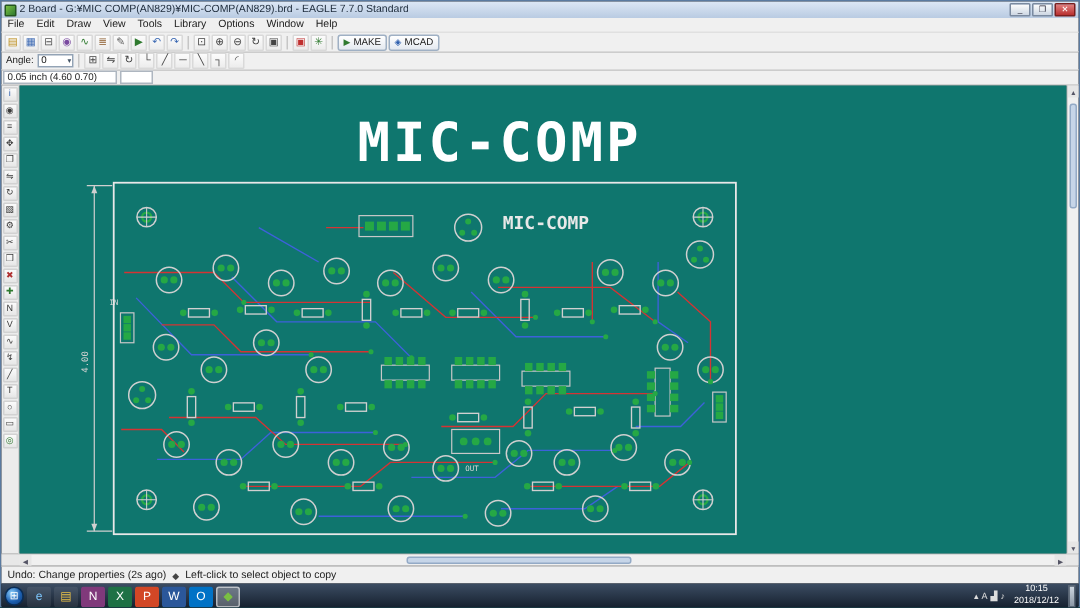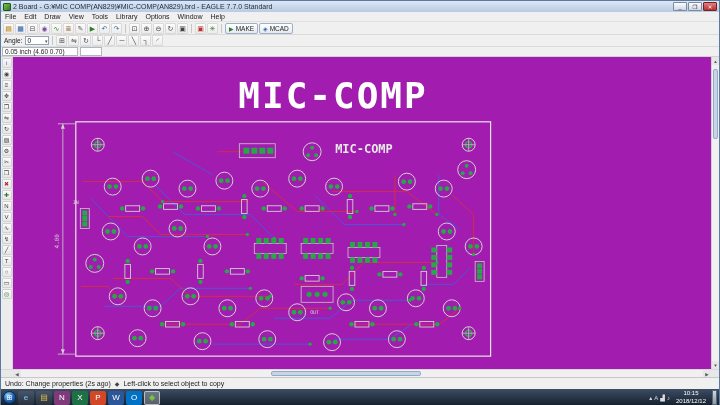--- a/index.html
+++ b/index.html
@@ -52,21 +52,21 @@
   .coord-aux { width:22px; height:9px; background:#fff; border:1px solid #aeb6c0; }
 
   
   .main { flex:0 0 312px; display:flex; }
   .palette { width:12px; flex:0 0 12px; background:#ececec; display:flex; flex-direction:column;
     align-items:center; gap:1px; padding-top:1px; border-right:1px solid #d5d5d5; }
   .p-icon { width:10px; height:10px; display:flex; align-items:center; justify-content:center;
     font-size:6px; line-height:1; border:1px solid #d2d2d2; border-radius:1px;
     background:linear-gradient(#fbfbfb,#e6e6e6); color:#3a3a3a; }
 
-  .canvas { position:relative; width:700px; height:312px; background:#a21caf; overflow:hidden; }
+  .canvas { position:relative; width:700px; height:312px; background:#0f766e; overflow:hidden; }
   .big-title { position:absolute; left:0; width:640px; top:18px; text-align:center;
     color:#fff; font-family:"DejaVu Sans Mono", monospace; font-weight:bold;
     font-size:36px; letter-spacing:2px; }
   svg.pcb { position:absolute; inset:0; }
 
   .vscroll { width:8px; flex:0 0 8px; background:#f0f0f0; border-left:1px solid #d0d0d0;
     display:flex; flex-direction:column; }
   .scroll-btn { height:8px; width:100%; display:flex; align-items:center; justify-content:center;
     font-size:4.5px; color:#556; background:#e6e6e6; }
   .vtrack { flex:1; position:relative; }

